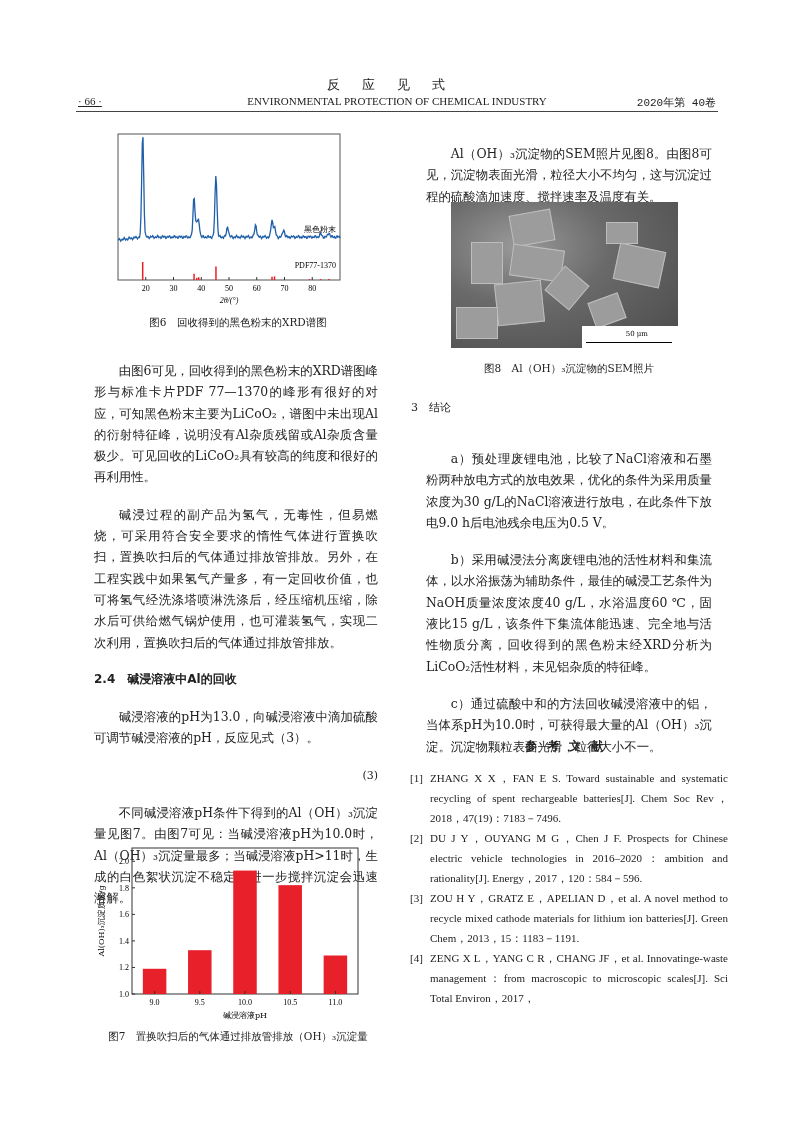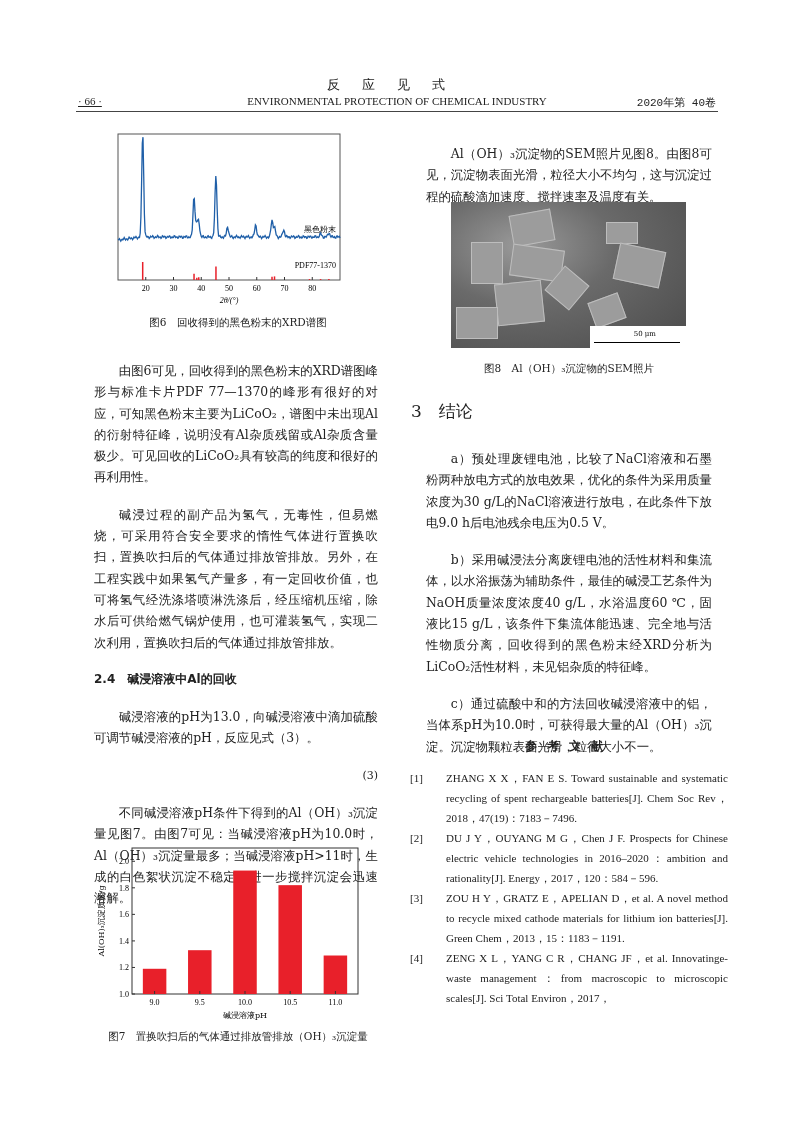--- a/index.html
+++ b/index.html
@@ -10,30 +10,30 @@
   .hdr-page { left: 78px; top: 95px; font-size: 11px; font-family: "Liberation Serif", serif; text-decoration: underline; }
   .hdr-journal { left: 0; width: 794px; top: 95px; text-align: center; font-size: 11px; font-family: "Liberation Serif", serif; }
   .hdr-vol { right: 78px; top: 95px; font-size: 11px; font-family: Liberation Mono, monospace; }
   .hdr-rule { left: 76px; width: 642px; top: 111px; height: 0; border-top: 1.5px solid #444; }
 
   .col { position: absolute; font-size: 12.4px; line-height: 21.3px; text-align: justify; }
   .col p { margin: 16px; }
   .indent { text-indent: 2em; }
   .caption { font-size: 10.5px; text-align: center; }
   .sec-h { font-size: 12px; font-weight: bold; font-family: "DejaVu Sans", sans-serif; }
-  .h1 { font-size: 17px; }
+  .h1 { font-size: 11px; }
   .eq { font-size: 11px; font-family: "Liberation Serif", serif; }
   .eq-num { font-size: 11px; text-align: right; }
   .ref-title { font-size: 12px; letter-spacing: 10px; font-weight: bold; text-align: center; }
   .ref { font-size: 11px; line-height: 20px; font-family: "Liberation Serif", serif; }
   .ref .num { position: absolute; left: 0; }
-  .ref .txt { margin-left: 36px; text-align: justify; }
+  .ref .txt { margin-left: 20px; text-align: justify; }
 
   .sem { left: 451px; top: 202px; width: 227px; height: 146px; overflow: hidden;
-         background: radial-gradient(ellipse at 30% 30%, #9a9a9a 0, #6a6a6a 40%, #4a4a4a 100%); padding-left: 8px; }
+         background: radial-gradient(ellipse at 30% 30%, #9a9a9a 0, #6a6a6a 40%, #4a4a4a 100%); }
   .sem .flake { position: absolute; background: #9c9c9c; border: 1px solid #bdbdbd; }
   .sem .scalebox { position: absolute; right: 0; bottom: 0; width: 96px; height: 22px; background: #fff; }
   .sem .scale-lbl { position: absolute; right: 30px; bottom: 10px; font-size: 7px; color:#000; }
   .sem .scale-bar { position: absolute; right: 6px; width: 86px; bottom: 5px; border-top: 1px solid #000; }
 </style>
 </head>
 <body>
 
 <div class="abs hdr-title">反应见式</div>
 <div class="abs hdr-page">· 66 ·</div>

